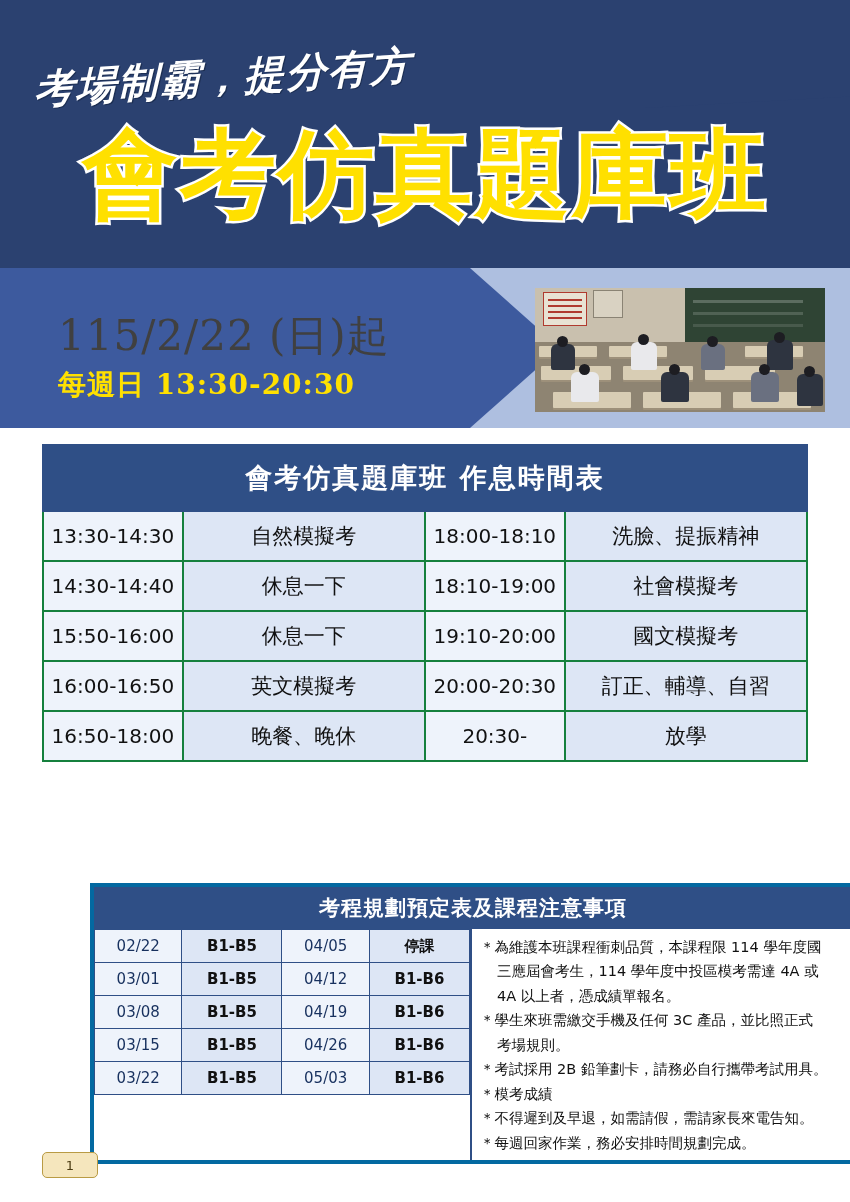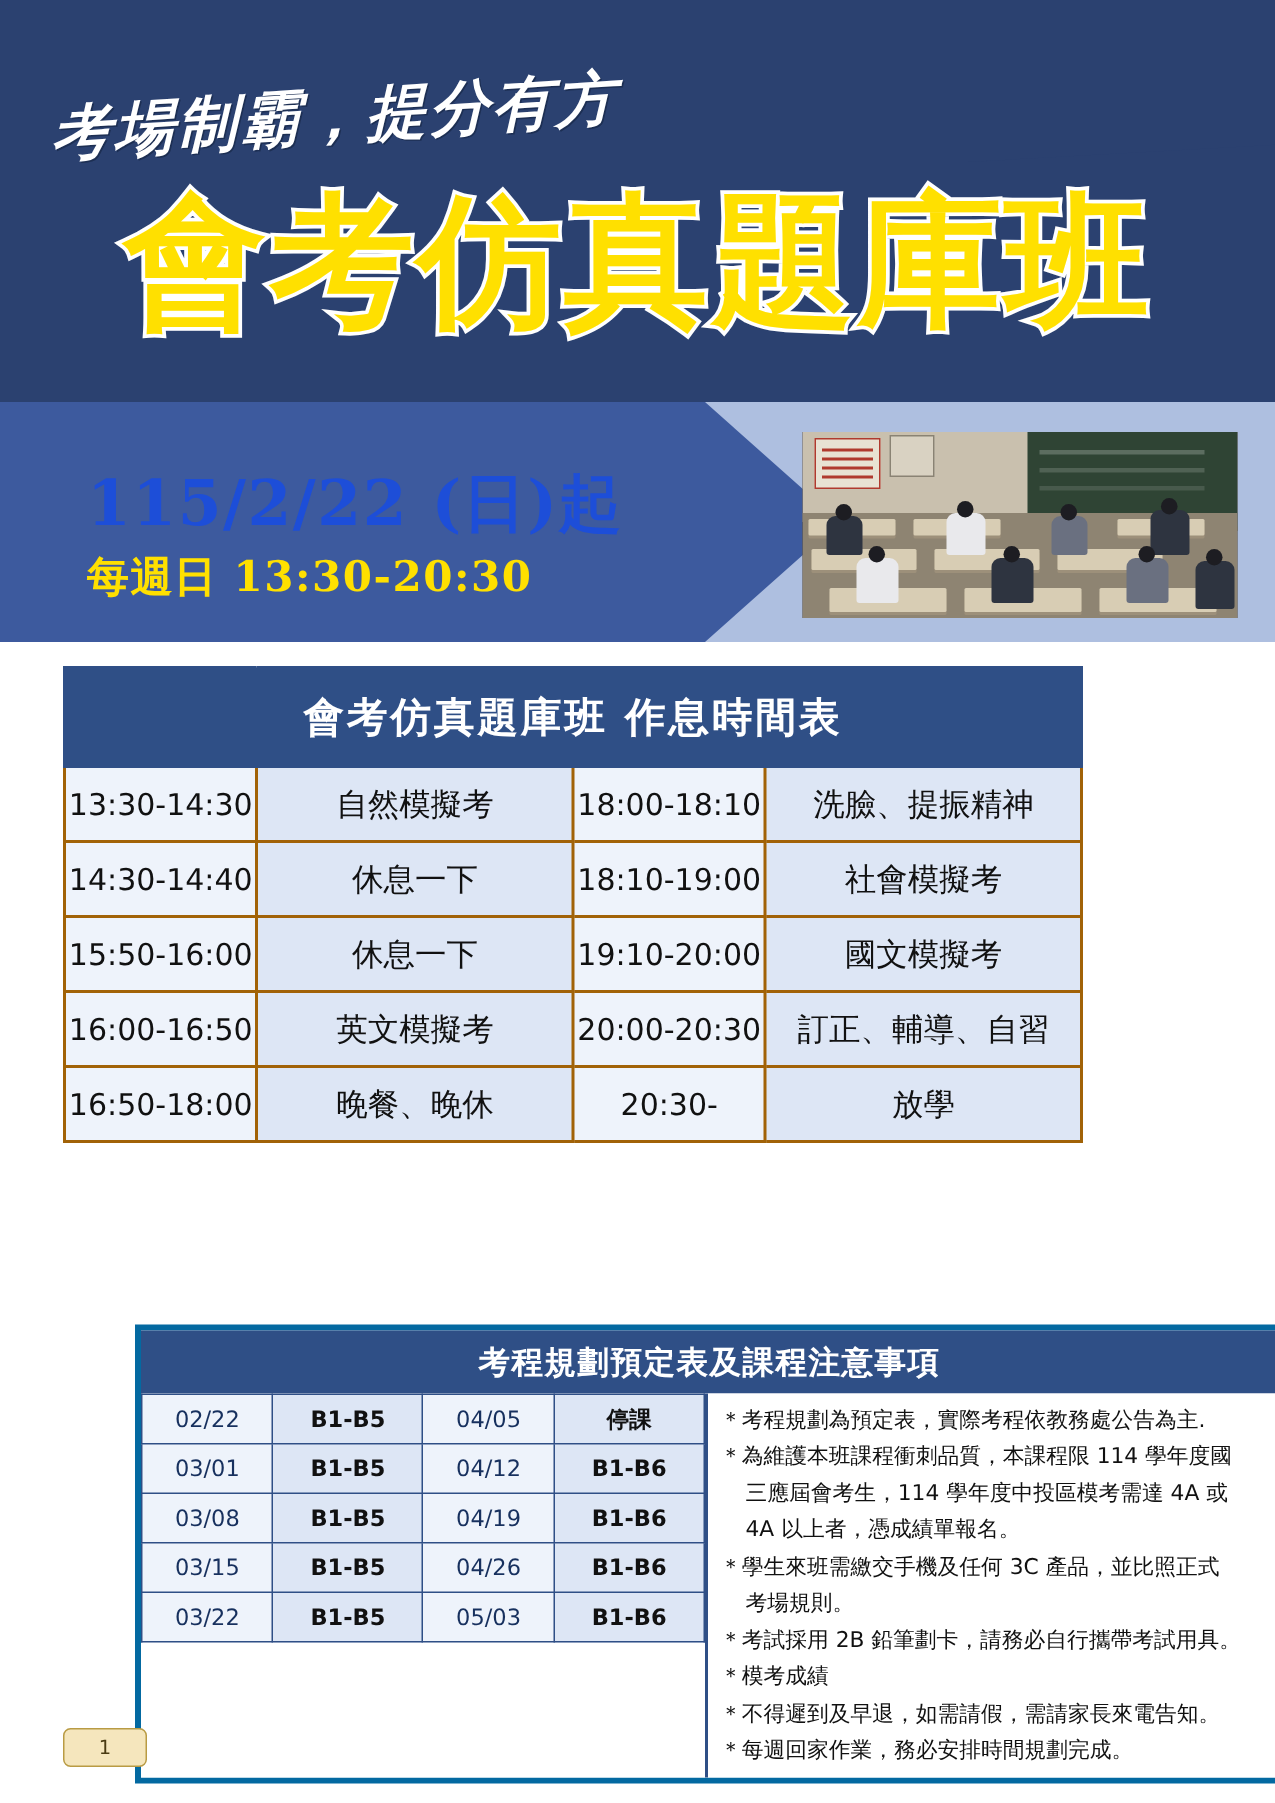--- a/index.html
+++ b/index.html
@@ -55,21 +55,21 @@
     background:#aebfe0;
   }
   .arrowband-inner {
     position:absolute; left:0; top:0; width:560px; height:160px;
     background:#3d5a9e;
     clip-path: polygon(0 0, 470px 0, 560px 80px, 470px 160px, 0 160px);
   }
   .date-line1 {
     position:absolute; left:58px; top:308px;
     font-family:"DejaVu Serif","Liberation Serif",serif;
-    font-size:42px; font-weight:bold; color:#1d4ed8;
+    font-size:42px; font-weight:normal; color:#404040;
     letter-spacing:1px; white-space:nowrap;
   }
   .date-line2 {
     position:absolute; left:58px; top:366px;
     font-family:"DejaVu Serif","Liberation Serif",serif;
     font-size:28px; font-weight:bold; color:#ffe000;
     letter-spacing:1px; white-space:nowrap;
   }
 
   
@@ -109,32 +109,32 @@
     background:#8e8472;
   }
   .desk { position:absolute; background:#d8cdb4; border-radius:1px; box-shadow:0 2px 0 #9d907a; }
   .stu { position:absolute; background:#2e3440; border-radius:6px 6px 2px 2px; }
   .stu.w { background:#e9e9ec; }
   .stu.g { background:#6a7080; }
   .head { position:absolute; width:11px; height:11px; border-radius:50%; background:#1d1d22; }
 
   
   .sched {
-    position:absolute; left:42px; top:444px; width:680px;
+    position:absolute; left:42px; top:444px; width:766px;
     border-collapse:collapse;
     font-family:"DejaVu Sans","Liberation Sans",sans-serif;
   }
   .sched .hdr td {
     background:#2f4f86; color:#ffffff;
     font-size:27px; font-weight:bold; text-align:center;
     padding:14px 0 14px 0; border:2px solid #2f4f86;
     letter-spacing:2px;
   }
   .sched td {
-    border:2px solid #a16207;
+    border:2px solid #15803d;
     height:50px;
     text-align:center;
     font-size:21px;
     color:#111111;
     background:#dde6f5;
   }
   .sched td.time { width:140px; background:#eef3fb; font-size:20px; }
   .sched td.act  { width:243px; background:#dde6f5; }
 
   
@@ -301,21 +301,20 @@
           <tr>
             <td class="d">03/22</td>
             <td class="b">B1-B5</td>
             <td class="d">05/03</td>
             <td class="b">B1-B6</td>
           </tr>
         </tbody>
       </table>
     </div>
     <div class="notes">
-      <p>＊考程規劃為預定表，實際考程依教務處公告為主.</p>
       <p>＊為維護本班課程衝刺品質，本課程限 114 學年度國</p>
       <p class="ind">三應屆會考生，114 學年度中投區模考需達 4A 或</p>
       <p class="ind">4A 以上者，憑成績單報名。</p>
       <p>＊學生來班需繳交手機及任何 3C 產品，並比照正式</p>
       <p class="ind">考場規則。</p>
       <p>＊考試採用 2B 鉛筆劃卡，請務必自行攜帶考試用具。</p>
       <p>＊模考成績</p>
       <p>＊不得遲到及早退，如需請假，需請家長來電告知。</p>
       <p>＊每週回家作業，務必安排時間規劃完成。</p>
     </div>

